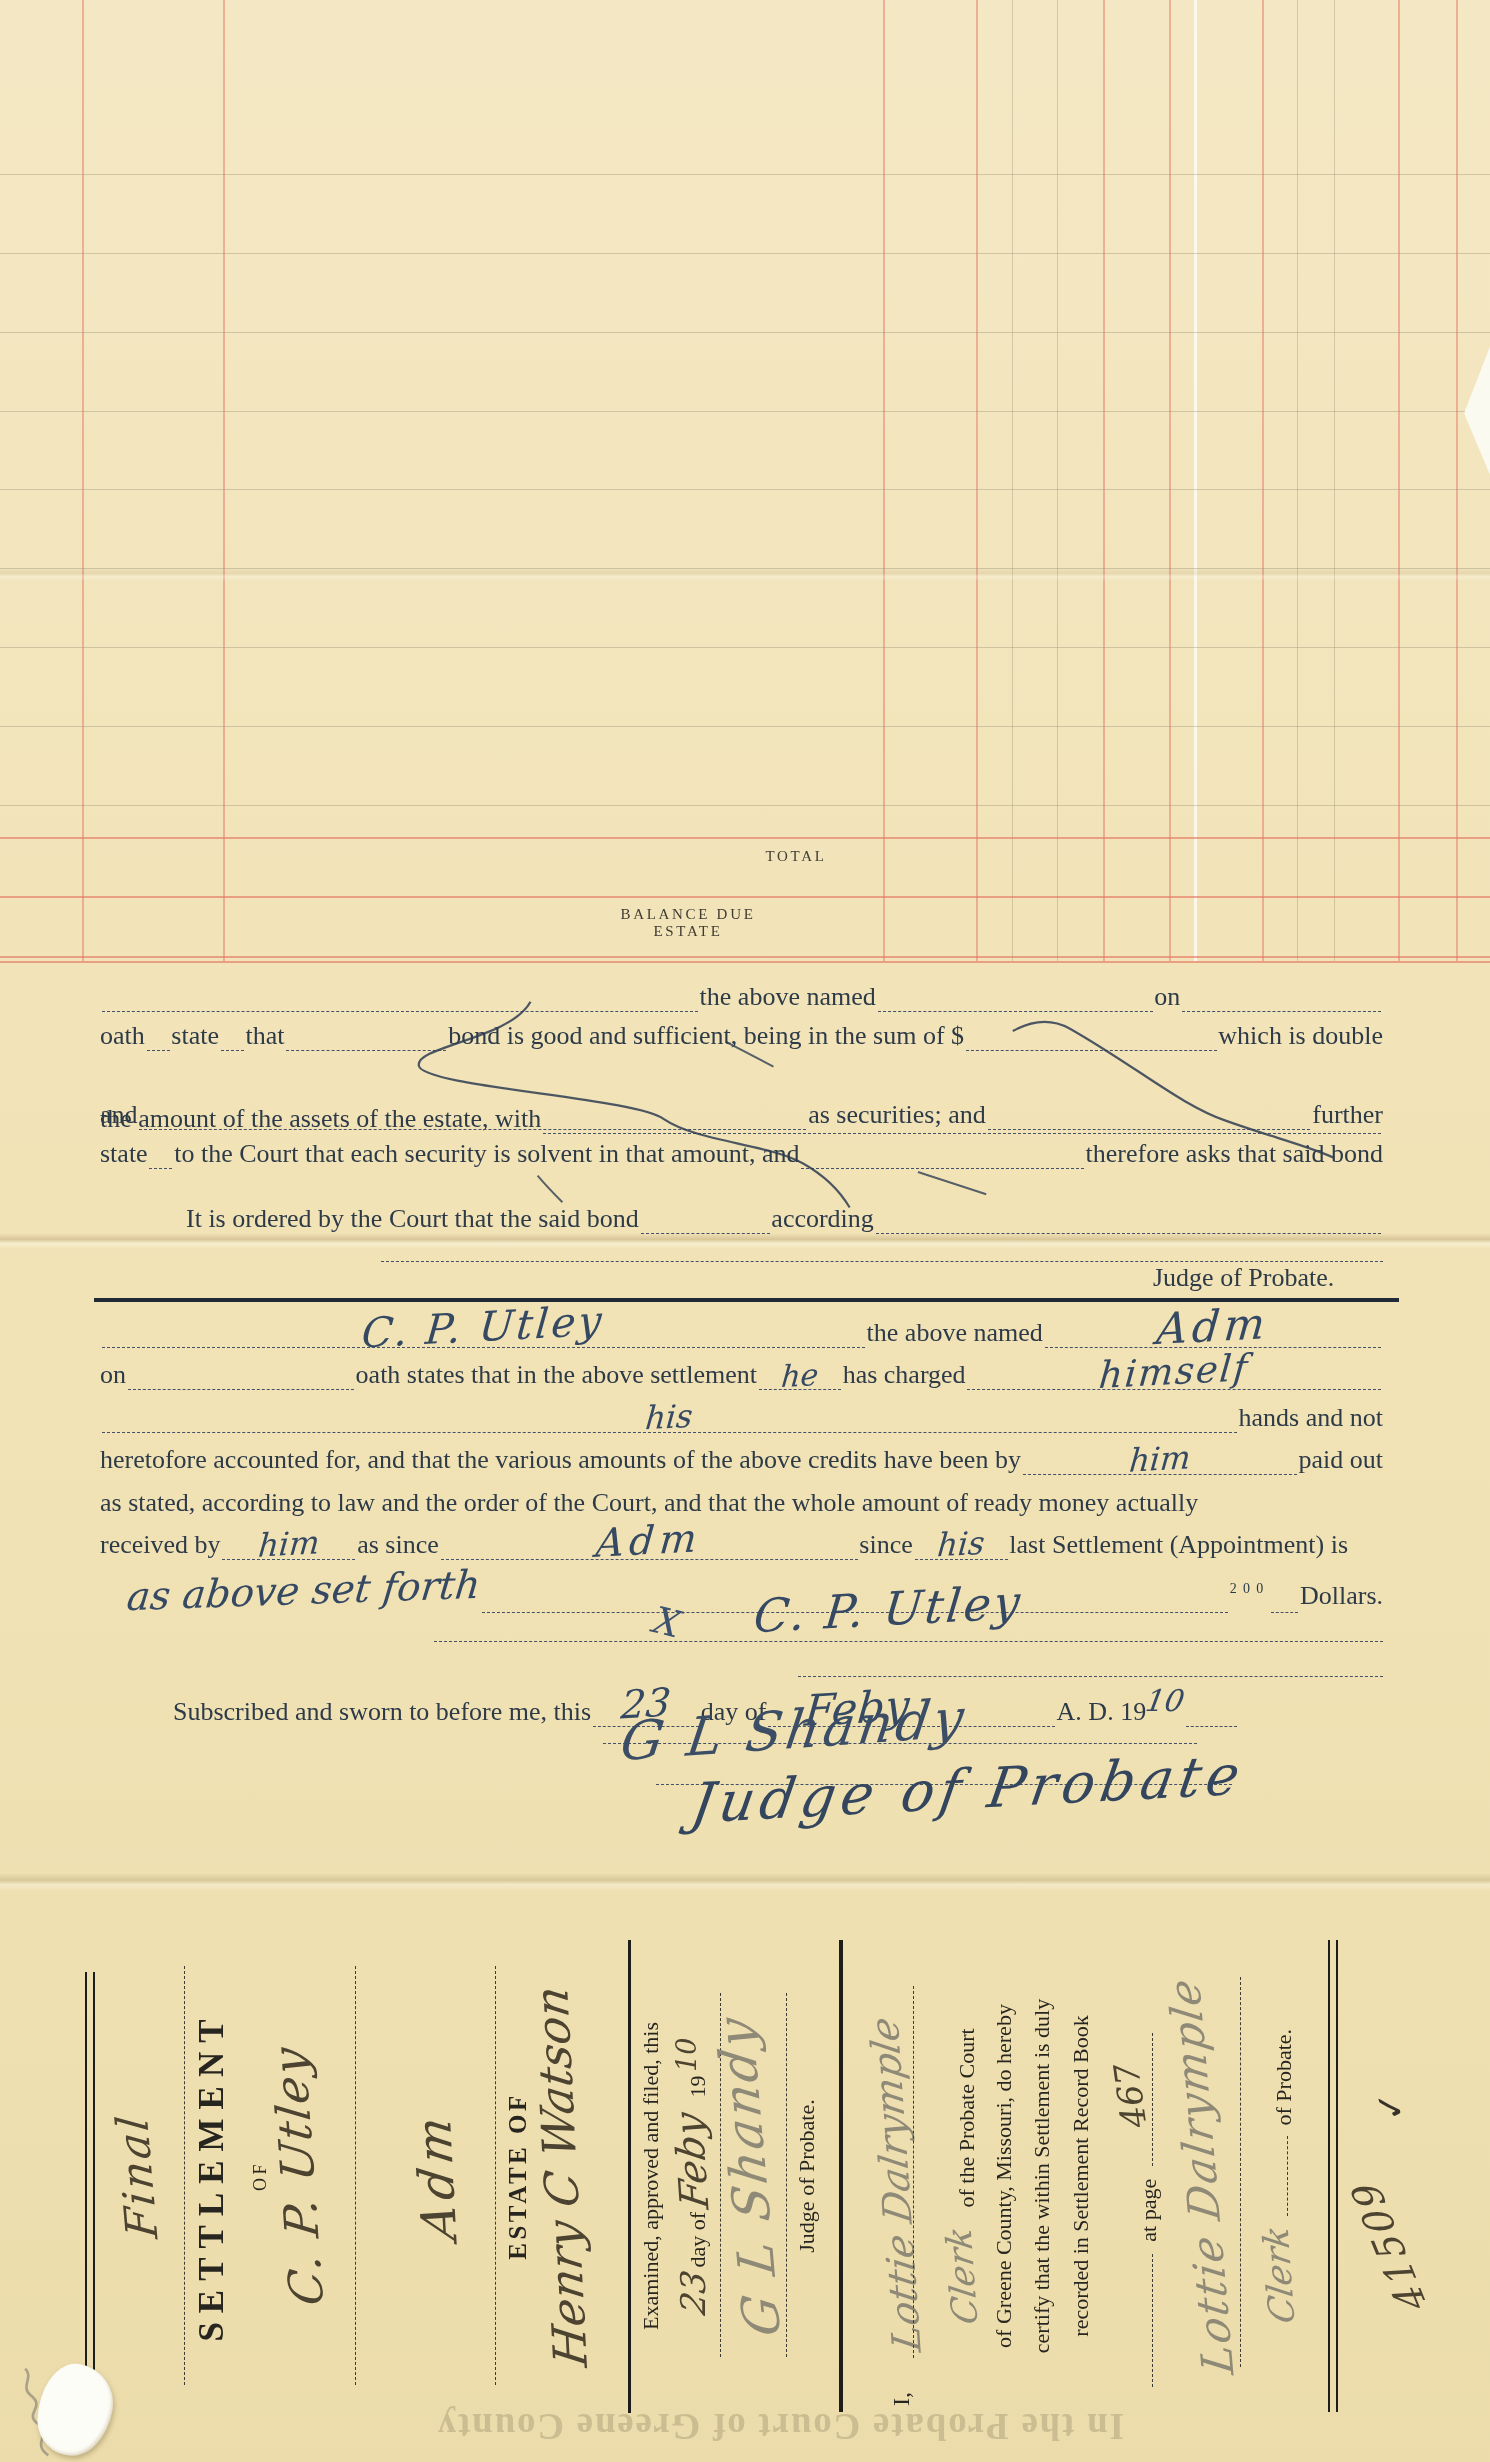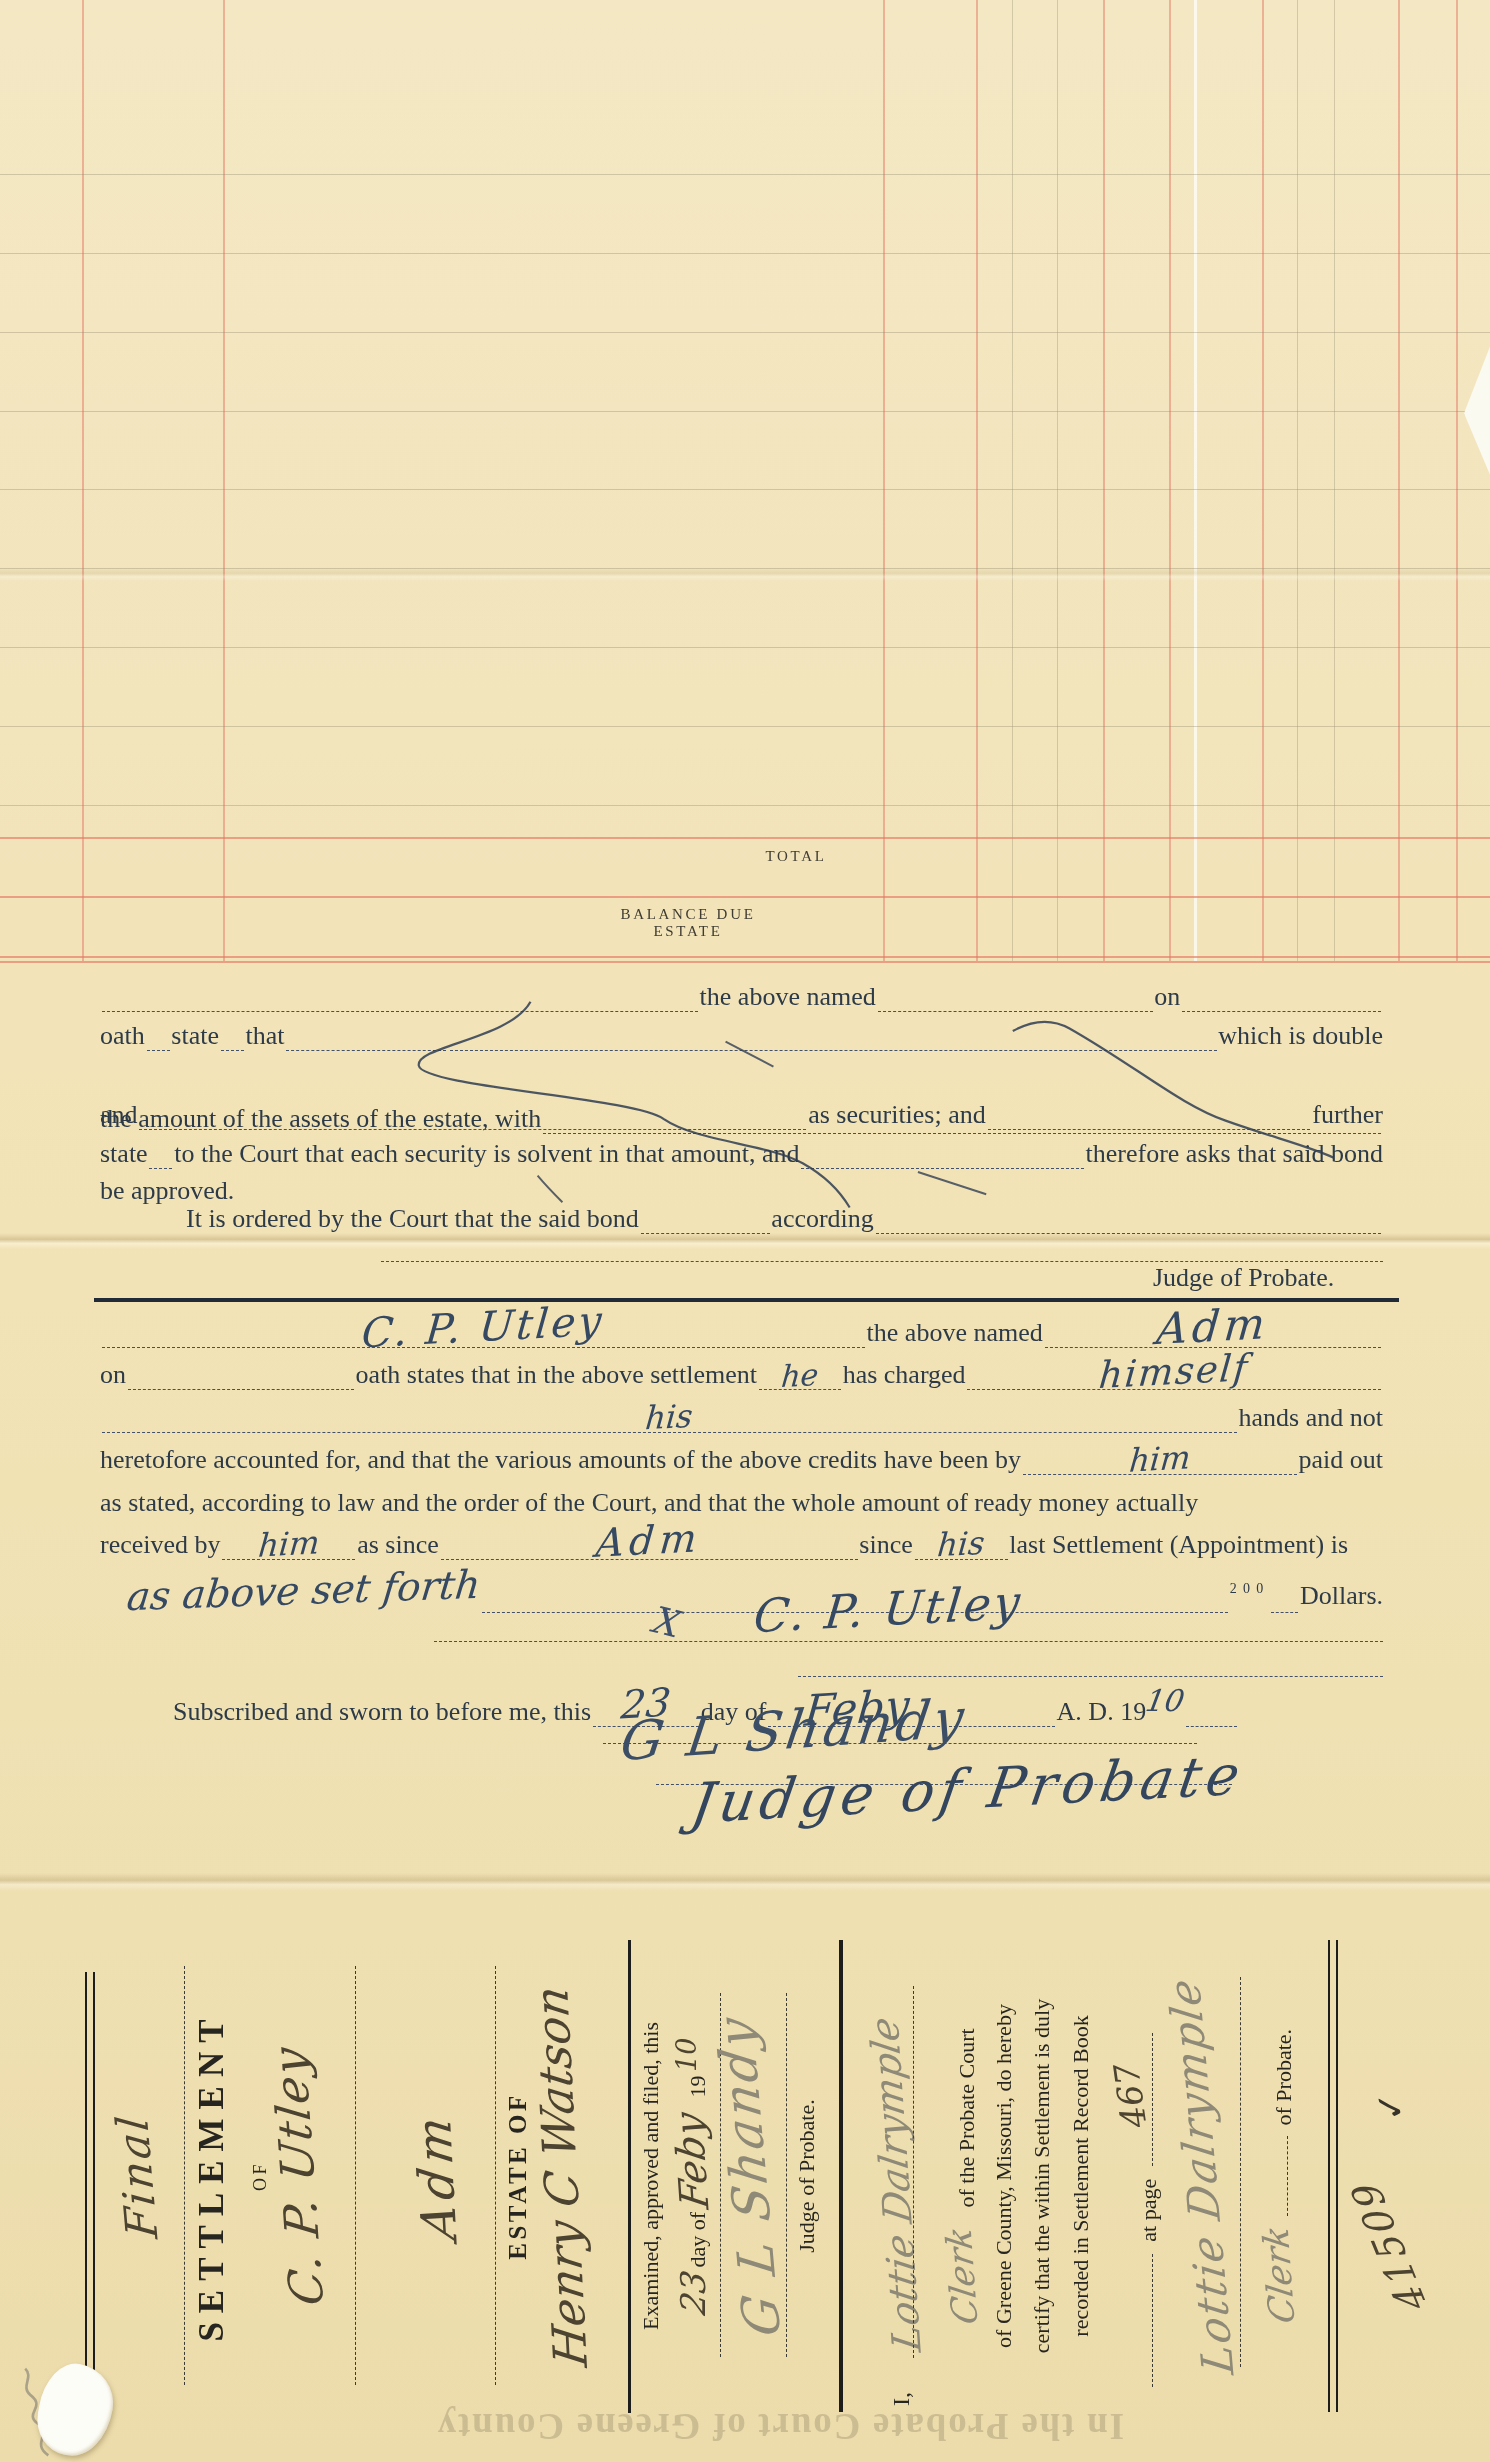--- a/index.html
+++ b/index.html
@@ -87,43 +87,41 @@
     <span>on</span>
     <span class="b bf"></span>
   </div>
   <div class="fl" style="top:1021px">
     <span>oath</span>
     <span class="b" style="width:23px"></span>
     <span>state</span>
     <span class="b" style="width:23px"></span>
     <span>that</span>
     <span class="b" style="width:160px"></span>
+    <span>bond is good and sufficient, being in the sum of $</span>
     <span class="b bf"></span>
     <span>which is double</span>
   </div>
   <div class="fl" style="top:1104px">
     <span>the amount of the assets of the estate, with</span>
     <span class="b bf"></span>
   </div>
   <div class="fl" style="top:1100px">
     <span>and</span>
     <span class="b" style="width:667px"></span>
     <span>as securities; and</span>
     <span class="b bf"></span>
     <span>further</span>
   </div>
   <div class="fl" style="top:1139px">
     <span>state</span>
     <span class="b" style="width:23px"></span>
     <span>to the Court that each security is solvent in that amount, and</span>
     <span class="b bf"></span>
     <span>therefore asks that said bond</span>
-  </div>
-  <div class="fl" style="top:1176px">
-    <span>be approved.</span>
   </div>
   <div class="fl" style="top:1204px;left:186px;width:1197px">
     <span>It is ordered by the Court that the said bond</span>
     <span class="b" style="width:129px"></span>
     <span>according</span>
     <span class="b bf"></span>
   </div>
   <div class="bline" style="top:1259px;left:381px;width:1002px"></div>
   <div style="position:absolute;top:1263px;left:1153px;width:220px;font-size:26px;color:#2d3a48;text-align:left;">Judge of Probate.</div>
 

